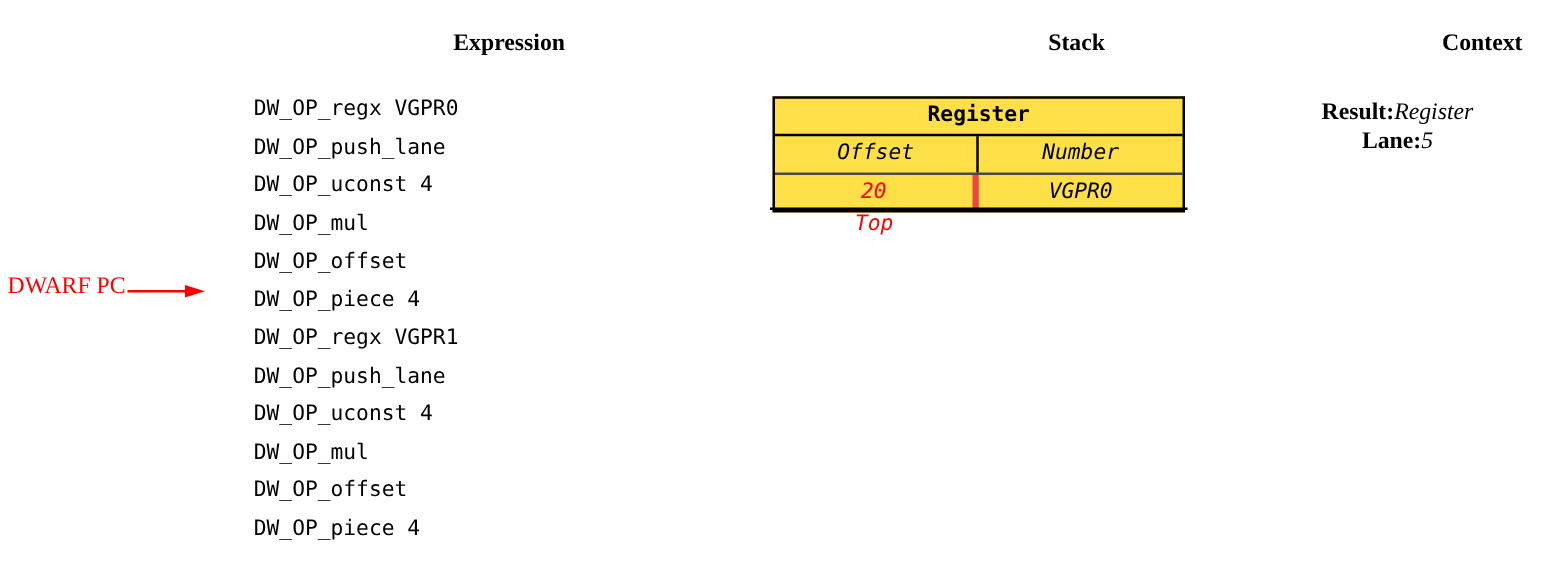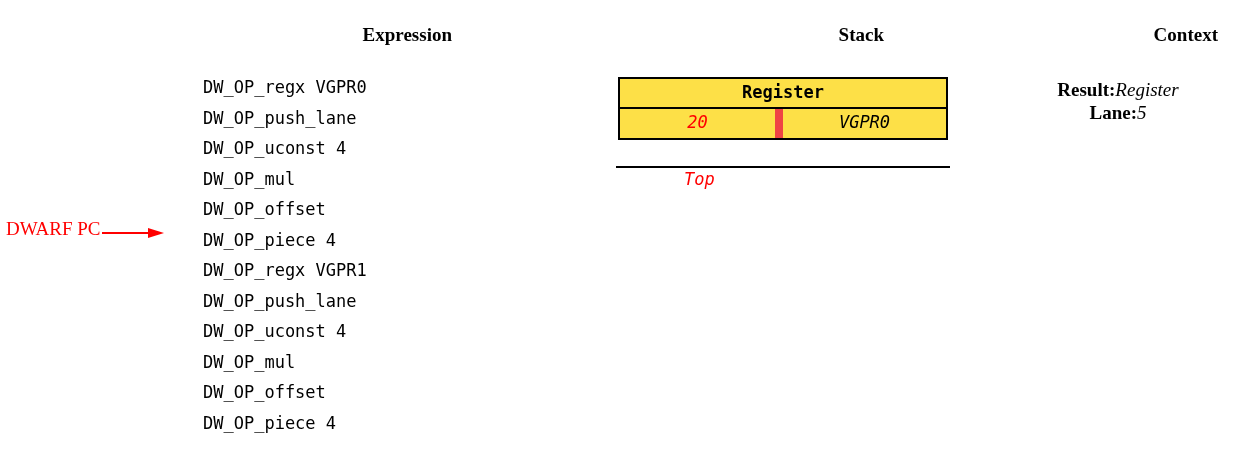--- a/index.html
+++ b/index.html
@@ -119,21 +119,21 @@
   }
   .cell-half {
     width: 50%;
     font-style: italic;
   }
   #stack-subhead-row .cell-half:first-child {
     border-right: 2px solid #000000;
   }
   #stack-subhead-row { border-bottom: 2px solid #4a4a4a; }
   #stack-data-row .cell-half:first-child {
-    border-right: 8px solid #ef4444;
+    border-right: 5px solid #ef4444;
   }
   .cell-value-red { color: #ff0000; }
   #stack-top-rule {
     position: absolute;
     left: 616px;
     top: 166px;
     width: 334px;
     height: 2px;
     background: #000000;
   }
@@ -194,20 +194,24 @@
   <span id="pc-arrow">
     <span class="shaft"></span>
     <span class="head"></span>
   </span>
 </div>
 
 <div id="stack-table">
   <div class="stack-row" id="stack-register-row">
     <div class="stack-cell cell-register">Register</div>
   </div>
+  <div class="stack-row" id="stack-subhead-row">
+    <div class="stack-cell cell-half">Offset</div>
+    <div class="stack-cell cell-half">Number</div>
+  </div>
   <div class="stack-row" id="stack-data-row">
     <div class="stack-cell cell-half cell-value-red">20</div>
     <div class="stack-cell cell-half">VGPR0</div>
   </div>
 </div>
 <div id="stack-top-rule"></div>
 <div id="stack-top-label">Top</div>
 
 <div id="context-block">
   <div class="context-line">

